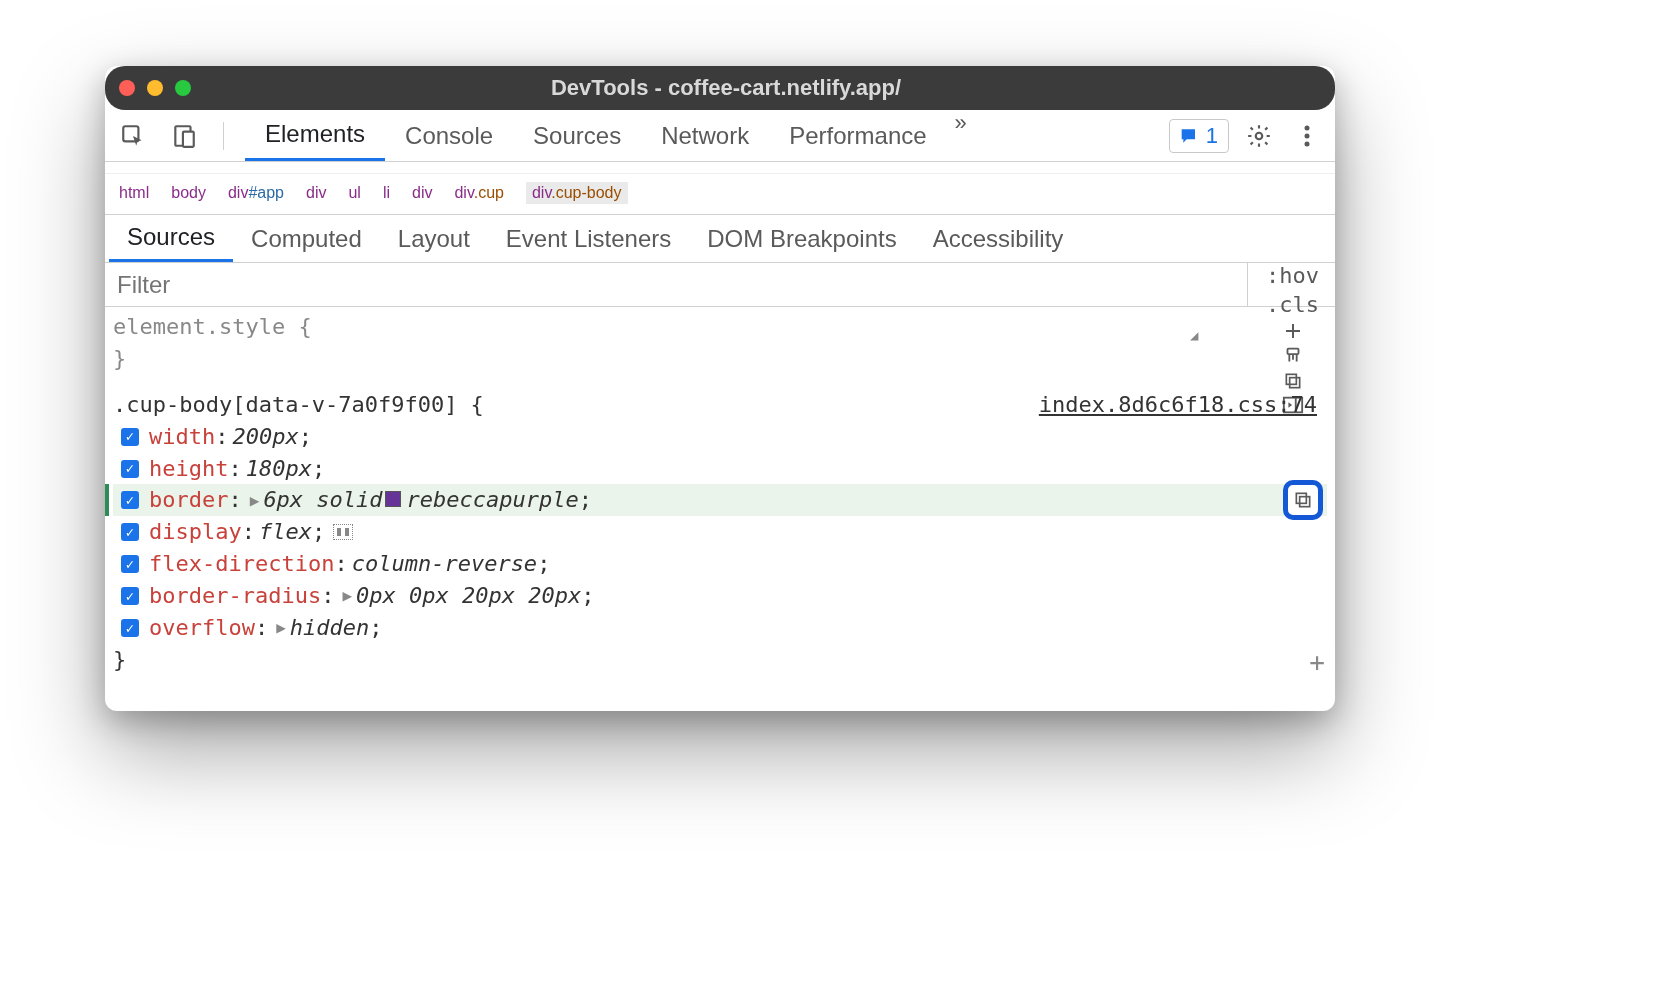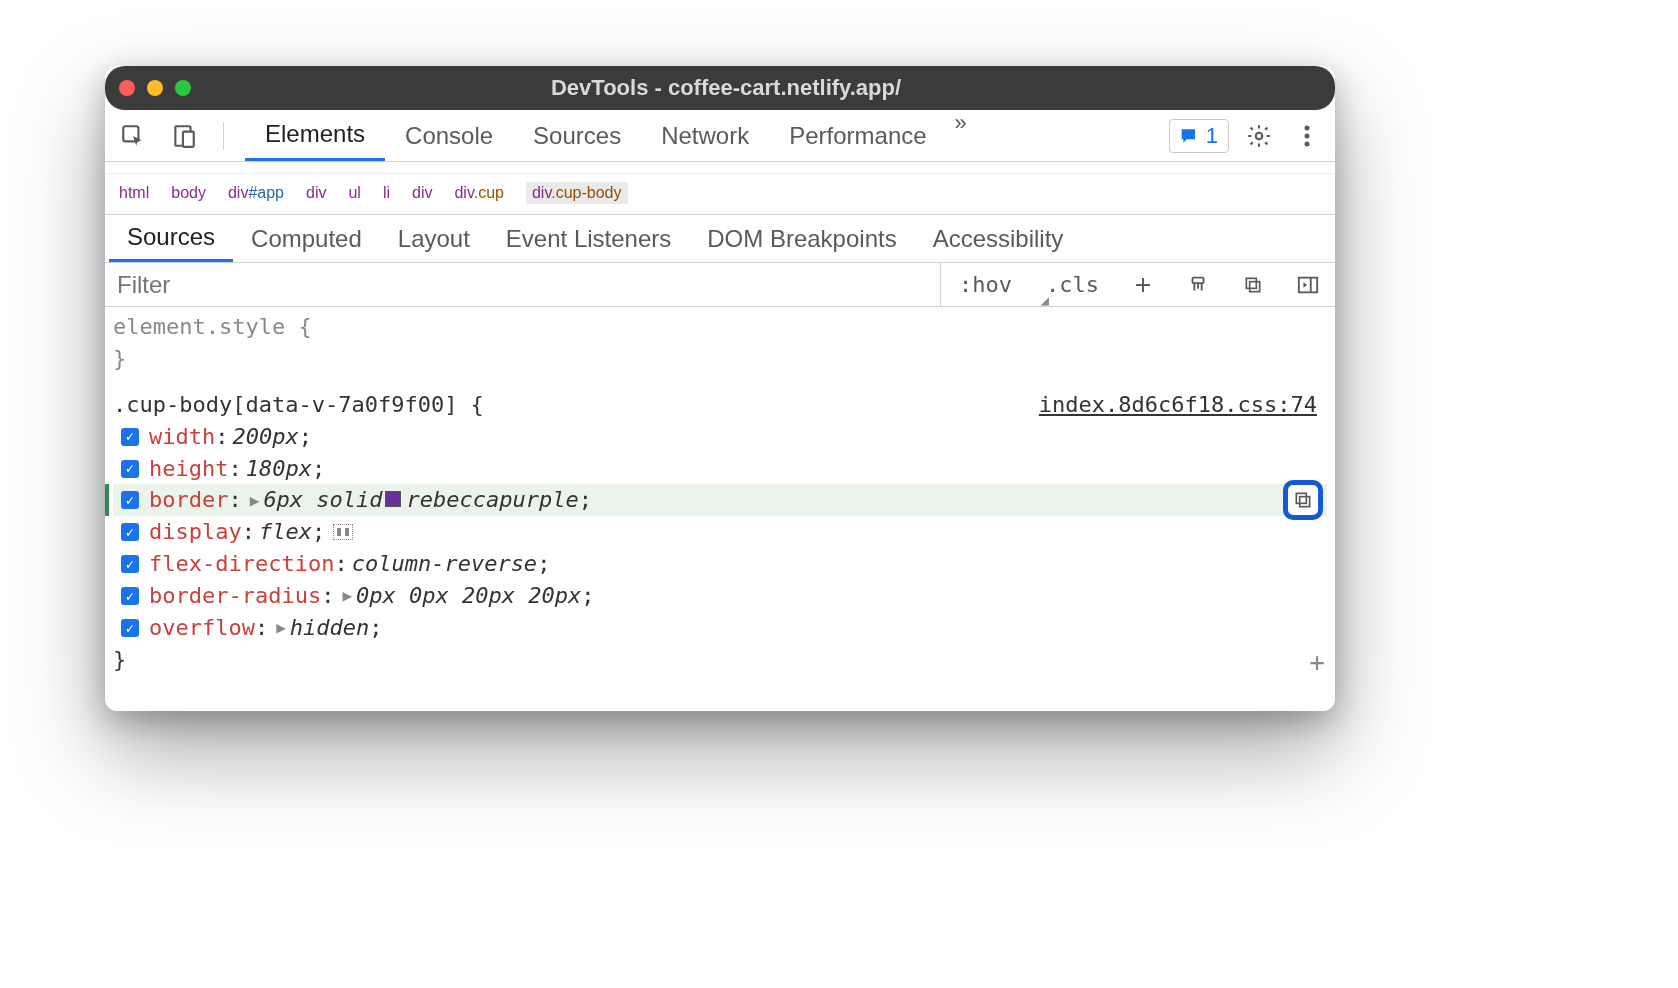--- a/index.html
+++ b/index.html
@@ -54,21 +54,21 @@
   }
   .subtab { padding: 0 18px; font-size: 24px; color: #5a5a5a; height: 100%; display: flex; align-items: center; cursor: pointer; }
   .subtab.active { color: #202124; border-bottom: 3px solid #1a73e8; }
   .filterbar {
     display: flex; align-items: center; border-bottom: 1px solid #d0d0d0;
     height: 44px;
   }
   .filter-input {
     flex: 1; border: none; outline: none; font-size: 24px; padding: 0 12px; color: #888; height: 100%;
   }
-  .filter-actions { display: flex; align-items: center; gap: 18px; padding-right: 8px; border-left: 1px solid #d0d0d0; height: 100%; padding-left: 10px; }
+  .filter-actions { display: flex; align-items: center; gap: 4px; padding-right: 8px; border-left: 1px solid #d0d0d0; height: 100%; padding-left: 10px; flex-direction: column; }
   .fa-btn { font-family: Menlo, monospace; font-size: 22px; color: #5a5a5a; padding: 0 8px; cursor: pointer; display: flex; align-items: center; height: 100%; }
   .styles-pane {
     font-family: Menlo, Consolas, monospace; font-size: 22px; line-height: 1.45;
     padding: 4px 8px 8px 8px; color: #333; position: relative;
   }
   .rule-sel { color: #888; }
   .selector { color: #333; }
   .prop-row { display: flex; align-items: center; padding-left: 8px; text-align: center; }
   .prop-row.hl { background: #eaf4ea; position: relative; }
   .greenbar { position: absolute; left: -8px; top: 0; bottom: 0; width: 4px; background: #2e8b57; }

